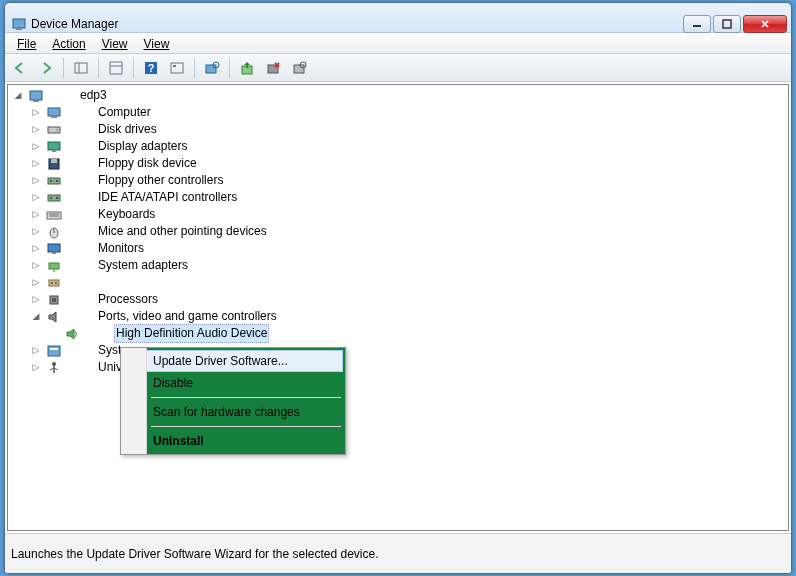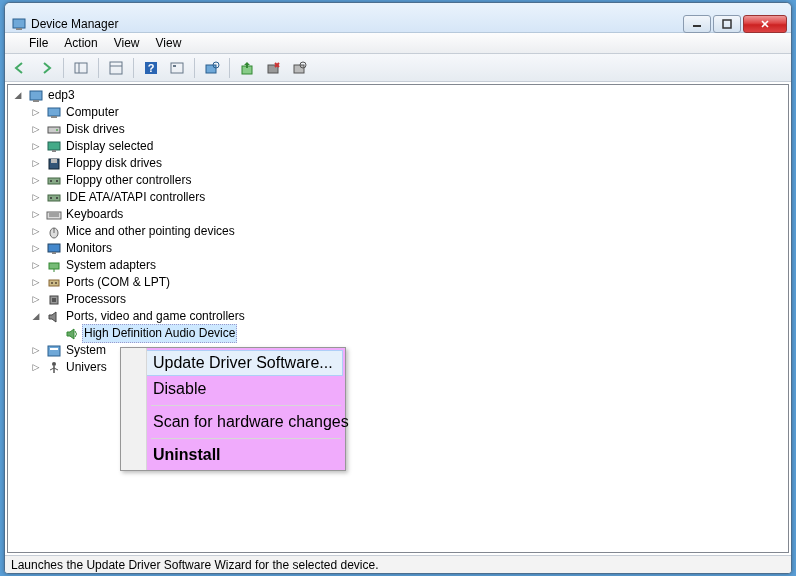--- a/index.html
+++ b/index.html
@@ -37,23 +37,24 @@
   width: 44px;
   background: linear-gradient(#e99, #d44 45%, #c22 55%, #d44);
   border-color: #933; color: #fff; font-weight: bold;
 }
 
 
 .menubar {
   height: 21px;
   background: linear-gradient(#fdfdfd, #eceef1);
   border-bottom: 1px solid #c6cdd6;
-  display: flex; align-items: center;
-  padding: 0 16px;
+  display: flex; align-items: flex-end;
+  padding: 0 4px;
   font-size: 12px;
+  text-decoration: underline;
 }
 .menubar .menu-item { padding: 2px 8px; cursor: default; }
 
 
 .toolbar {
   height: 28px;
   background: linear-gradient(#f6f8fb, #e6ebf1);
   border-bottom: 1px solid #c6cdd6;
   display: flex; align-items: center;
   padding: 0 4px; gap: 4px;
@@ -82,51 +83,51 @@
   padding-left: 4px;
 }
 .expander {
   width: 12px; height: 12px;
   display: inline-flex; align-items: center; justify-content: center;
   margin-right: 2px;
   color: #6a6a6a;
   font-size: 9px;
 }
 .node-icon { width: 16px; height: 16px; margin: 0 2px; display: inline-flex; align-items: center; justify-content: center; }
-.node-label { padding: 0 2px; }
+.node-label { padding: 0 2px; margin-left: 32px; }
 .node-label.selected {
   background: #cde8ff;
   border: 1px dotted #99c;
   padding: 0 1px;
 }
 
 
 .context-menu {
   position: absolute;
-  background: #f0abfc;
+  background: #15803d;
   border: 1px solid #979797;
   box-shadow: 2px 2px 4px rgba(0,0,0,.25);
-  font-size: 16px;
+  font-size: 12px;
   padding: 2px;
 }
 .cm-item {
   padding: 4px 24px 4px 30px;
   white-space: nowrap;
 }
 .cm-item.hover { background: #e5f0fb; border: 1px solid #aecff7; padding: 3px 23px 3px 29px; }
 .cm-sep { height: 1px; background: #d7d7d7; margin: 3px 2px 3px 28px; }
 .cm-item.bold { font-weight: bold; }
 .cm-gutter {
   position: absolute; left: 0; top: 0; bottom: 0; width: 26px;
   background: #f1f1f1; border-right: 1px solid #d7d7d7;
 }
 
 
 .statusbar {
-  height: 18px;
+  height: 40px;
   border-top: 1px solid #c6cdd6;
   background: #f3f3f3;
   font-size: 12px;
   display: flex; align-items: center;
   padding: 0 6px;
 }
 
 
 svg { display: block; }
 </style>
@@ -270,31 +271,31 @@
         <span class="node-label">Disk drives</span>
       </div>
       <div class="tree-node" style="padding-left: 22px;">
         <span class="expander">▷</span>
         <span class="node-icon">
           <svg width="16" height="16">
             <rect x="2" y="3" width="12" height="8" fill="#4a8" stroke="#265"></rect>
             <rect x="6" y="11" width="4" height="2" fill="#888"></rect>
           </svg>
         </span>
-        <span class="node-label">Display selected</span>
+        <span class="node-label">Display adapters</span>
       </div>
       <div class="tree-node" style="padding-left: 22px;">
         <span class="expander">▷</span>
         <span class="node-icon">
           <svg width="16" height="16">
             <rect x="3" y="3" width="10" height="10" fill="#357" stroke="#123"></rect>
             <rect x="5" y="3" width="6" height="4" fill="#bbb"></rect>
           </svg>
         </span>
-        <span class="node-label">Floppy disk drives</span>
+        <span class="node-label">Floppy disk device</span>
       </div>
       <div class="tree-node" style="padding-left: 22px;">
         <span class="expander">▷</span>
         <span class="node-icon">
           <svg width="16" height="16">
             <rect x="2" y="5" width="12" height="6" fill="#8a8" stroke="#464"></rect>
             <circle cx="5" cy="8" r="1" fill="#333"></circle>
             <circle cx="11" cy="8" r="1" fill="#333"></circle>
           </svg>
         </span>
@@ -354,21 +355,20 @@
       </div>
       <div class="tree-node" style="padding-left: 22px;">
         <span class="expander">▷</span>
         <span class="node-icon">
           <svg width="16" height="16">
             <rect x="3" y="5" width="10" height="6" fill="#cb8" stroke="#863"></rect>
             <circle cx="6" cy="8" r="1" fill="#543"></circle>
             <circle cx="10" cy="8" r="1" fill="#543"></circle>
           </svg>
         </span>
-        <span class="node-label">Ports (COM &amp; LPT)</span>
       </div>
       <div class="tree-node" style="padding-left: 22px;">
         <span class="expander">▷</span>
         <span class="node-icon">
           <svg width="16" height="16">
             <rect x="4" y="4" width="8" height="8" fill="#999" stroke="#444"></rect>
             <rect x="6" y="6" width="4" height="4" fill="#555"></rect>
           </svg>
         </span>
         <span class="node-label">Processors</span>

